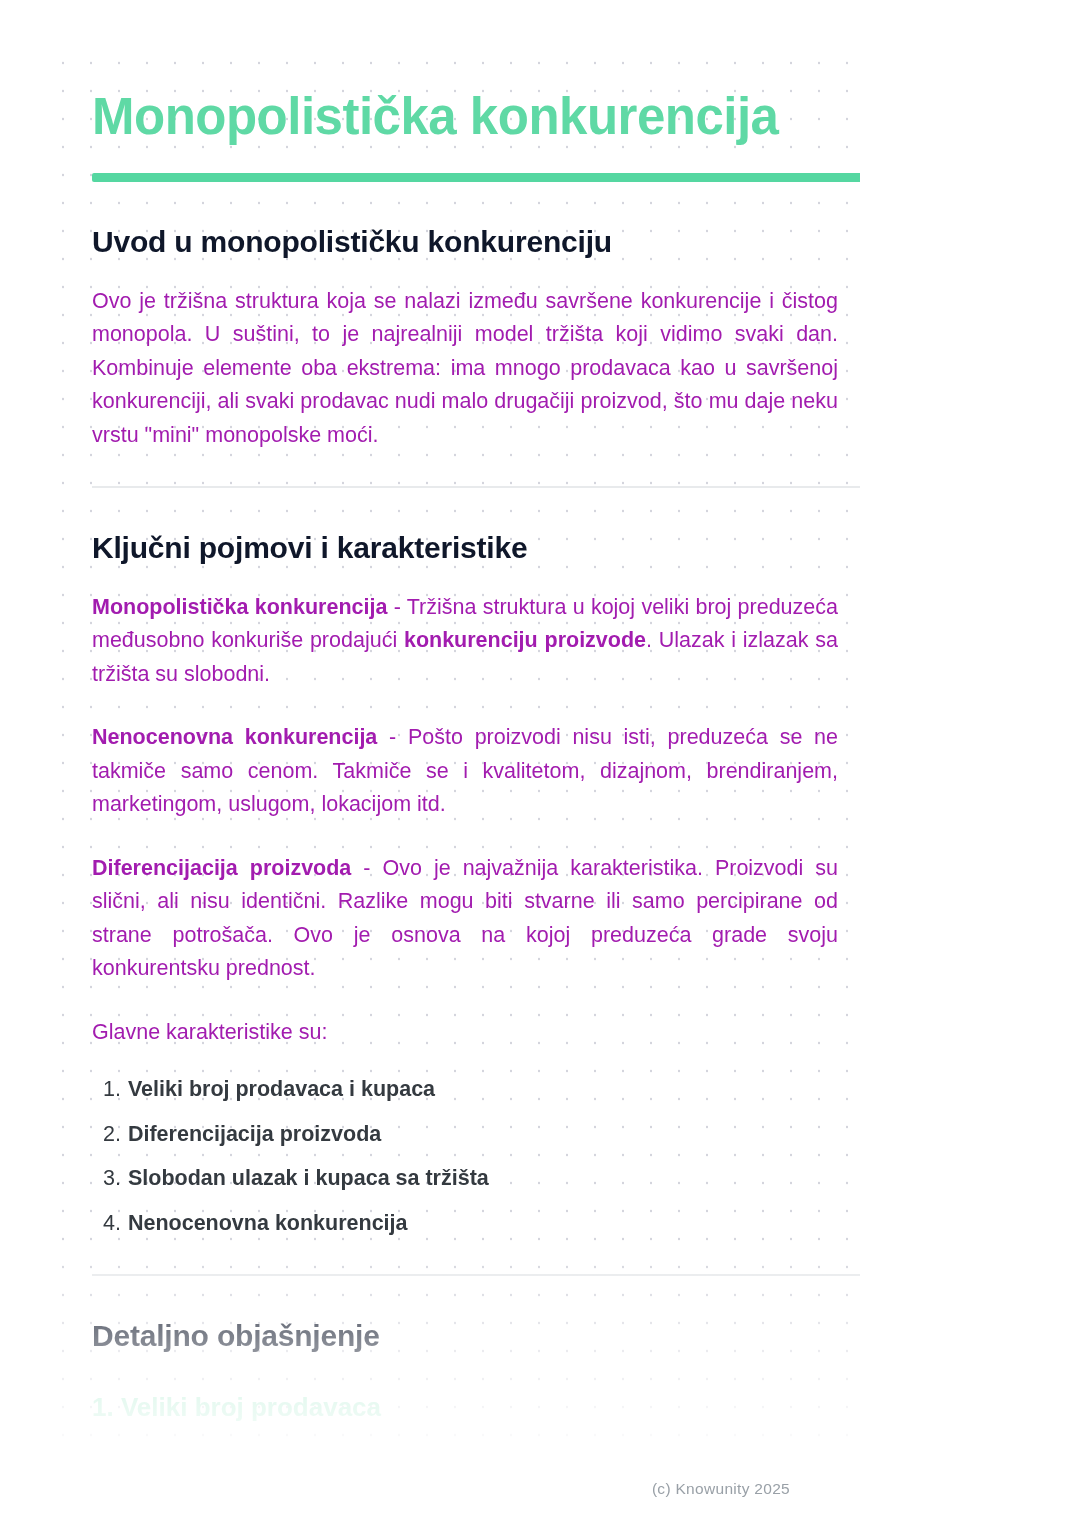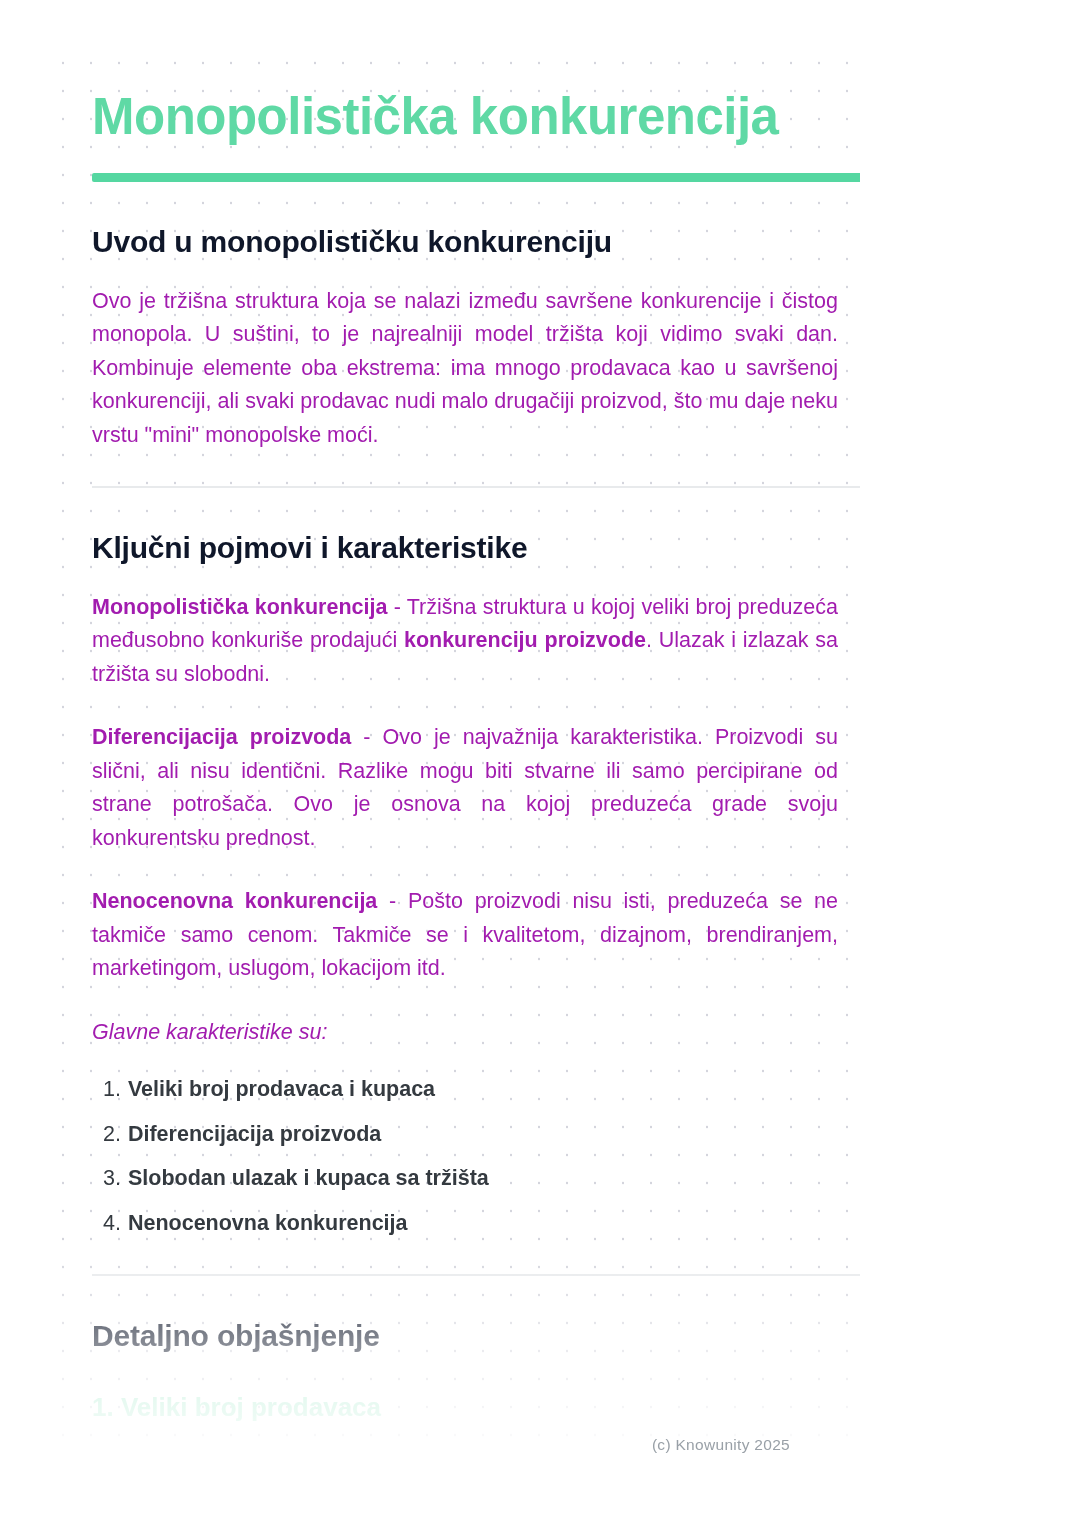--- a/index.html
+++ b/index.html
@@ -71,21 +71,21 @@
     margin: 34px 0 0;
   }
   p.body {
     width: 746px;
     font-size: 21.5px;
     line-height: 33.5px;
     color: #a21caf;
     text-align: justify;
     margin: 0 0 30px;
   }
-  p.body.plain { text-align: left; margin-bottom: 0; font-style: italic; }
+  p.body.plain { text-align: left; margin-bottom: 0; }
   .term-bold, .bold-run { font-weight: bold; }
   .num-list { margin: 24px 0 0; }
   .num-item {
     display: flex;
     gap: 7px;
     padding-left: 11px;
     font-size: 21.5px;
     line-height: 33.5px;
     color: #343a40;
     margin-bottom: 11px;
@@ -109,21 +109,21 @@
       rgba(255,255,255,0) 0%,
       rgba(255,255,255,0.5) 35%,
       rgba(255,255,255,0.85) 65%,
       #ffffff 88%);
     z-index: 5;
     pointer-events: none;
   }
   .footer-credit {
     position: absolute;
     right: 70px;
-    top: 1436px;
+    top: 1480px;
     font-size: 15.5px;
     letter-spacing: 0.3px;
     color: #99a0a7;
     z-index: 6;
   }
 </style>
 </head>
 <body>
 
 <div class="page">
@@ -141,23 +141,23 @@
       <p class="body">Ovo je tržišna struktura koja se nalazi između savršene konkurencije i čistog monopola. U suštini, to je najrealniji model tržišta koji vidimo svaki dan. Kombinuje elemente oba ekstrema: ima mnogo prodavaca kao u savršenoj konkurenciji, ali svaki prodavac nudi malo drugačiji proizvod, što mu daje neku vrstu "mini" monopolske moći.</p>
     </section>
 
     <hr class="divider">
 
     <section>
       <h2 class="sec-heading">Ključni pojmovi i karakteristike</h2>
 
       <p class="body"><span class="term-bold">Monopolistička konkurencija</span><span> - Tržišna struktura u kojoj veliki broj preduzeća međusobno konkuriše prodajući </span><span class="bold-run">konkurenciju proizvode</span><span>. Ulazak i izlazak sa tržišta su slobodni.</span></p>
 
+      <p class="body"><span class="term-bold">Nenocenovna konkurencija</span><span> - Pošto proizvodi nisu isti, preduzeća se ne takmiče samo cenom. Takmiče se i kvalitetom, dizajnom, brendiranjem, marketingom, uslugom, lokacijom itd.</span><span class="bold-run"></span><span></span></p>
+
       <p class="body"><span class="term-bold">Diferencijacija proizvoda</span><span> - Ovo je najvažnija karakteristika. Proizvodi su slični, ali nisu identični. Razlike mogu biti stvarne ili samo percipirane od strane potrošača. Ovo je osnova na kojoj preduzeća grade svoju konkurentsku prednost.</span><span class="bold-run"></span><span></span></p>
-
-      <p class="body"><span class="term-bold">Nenocenovna konkurencija</span><span> - Pošto proizvodi nisu isti, preduzeća se ne takmiče samo cenom. Takmiče se i kvalitetom, dizajnom, brendiranjem, marketingom, uslugom, lokacijom itd.</span><span class="bold-run"></span><span></span></p>
 
       <p class="body plain">Glavne karakteristike su:</p>
 
       <div class="num-list">
         <div class="num-item">
           <span class="num">1.</span>
           <span class="label">Veliki broj prodavaca i kupaca</span>
         </div>
         <div class="num-item">
           <span class="num">2.</span>

